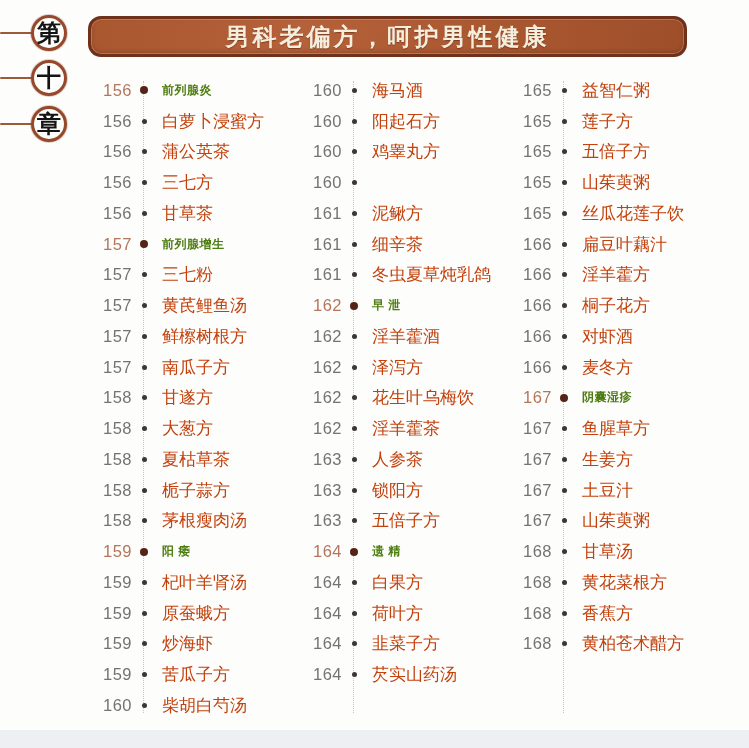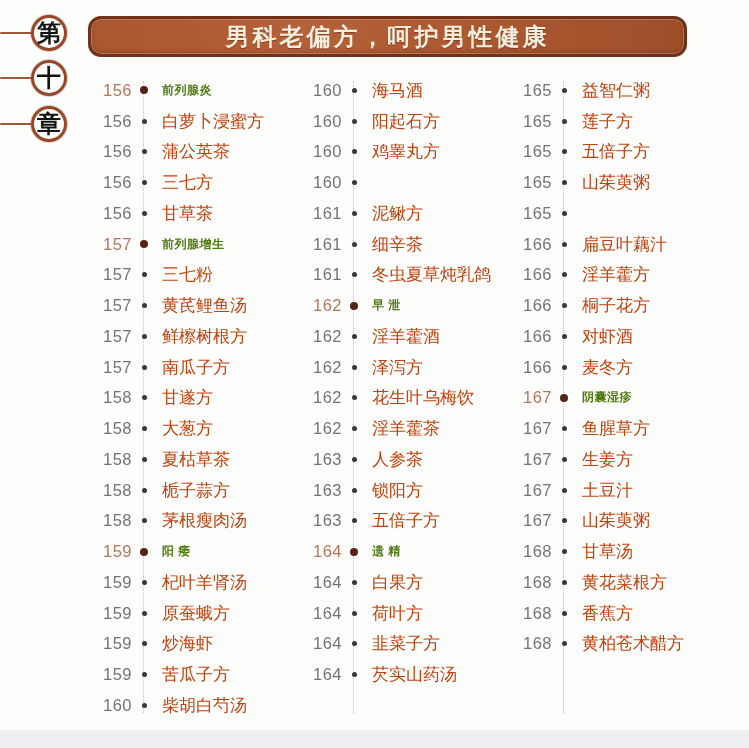--- a/index.html
+++ b/index.html
@@ -409,20 +409,21 @@
     <span class="mark">
           <i class="dot"></i>
         </span>
     <span class="title">山茱萸粥</span>
   </div>
       <div class="row item">
     <span class="num">165</span>
     <span class="mark">
           <i class="dot"></i>
         </span>
+    <span class="title">丝瓜花莲子饮</span>
   </div>
       <div class="row item">
     <span class="num">166</span>
     <span class="mark">
           <i class="dot"></i>
         </span>
     <span class="title">扁豆叶藕汁</span>
   </div>
       <div class="row item">
     <span class="num">166</span>

